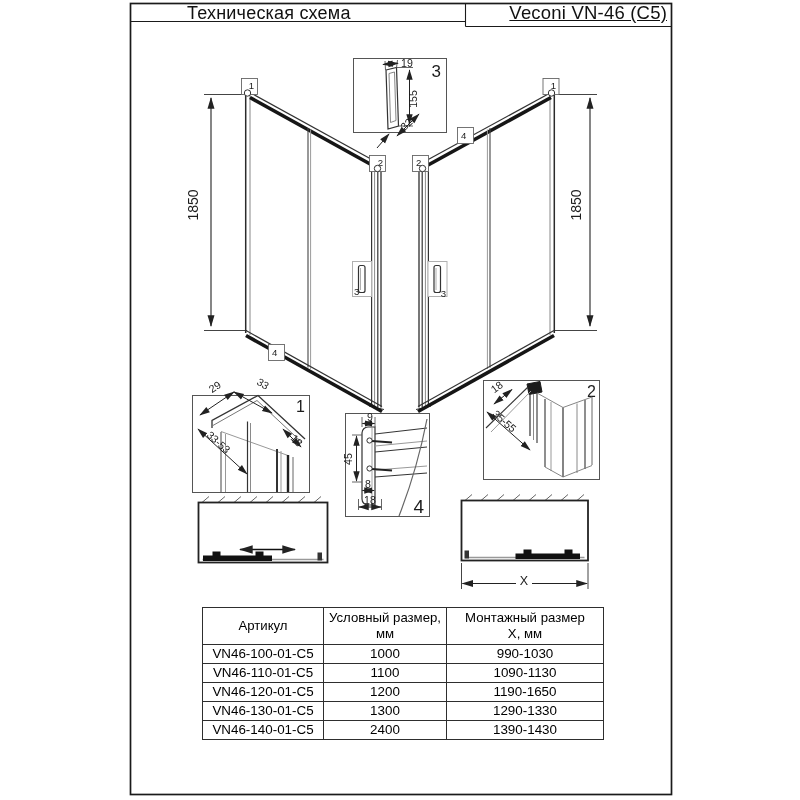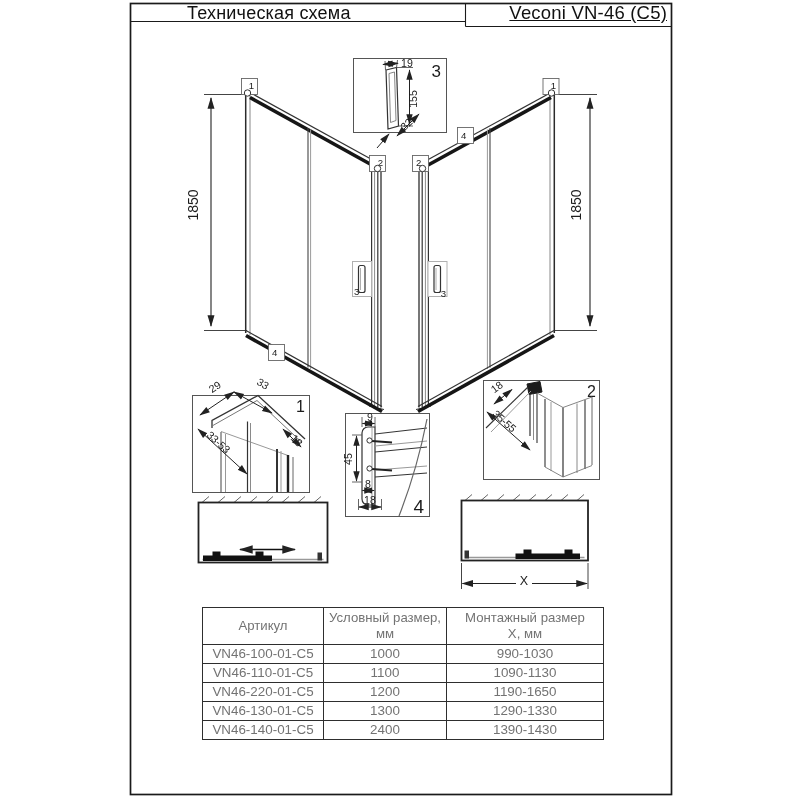--- a/index.html
+++ b/index.html
@@ -2,21 +2,21 @@
 <html><head>
 <meta charset="utf-8">
 <style>
   html,body{margin:0;padding:0;background:#fff;width:800px;height:800px;overflow:hidden;
     font-family:"Liberation Sans", sans-serif;color:#111;}
   #stage{position:relative;width:800px;height:800px;background:#fff;}
   svg{position:absolute;left:0;top:0;}
   .hdr-left{position:absolute;left:139px;top:3px;font-size:18px;letter-spacing:.2px;margin-left:48px;}
   .hdr-right{position:absolute;right:133px;top:2px;font-size:18.5px;letter-spacing:.2px;text-decoration:underline;}
   table.size-table{position:absolute;left:202px;top:607px;border-collapse:collapse;
-    background:#fff;color:#737373;}
+    background:#fff;color:#000000;}
   .size-table th,.size-table td{border:1.6px solid #2e2e2e;text-align:center;vertical-align:middle;}
   .size-table th{font-weight:400;font-size:13.2px;line-height:1.2;padding:2px 4px;white-space:pre-line;}
   .size-table td{font-size:13.4px;padding:0 4px;height:18px;}
   .size-table th:nth-child(1){width:112px;}
   .size-table th:nth-child(2){width:114px;}
   .size-table th:nth-child(3){width:148px;}
   svg text{font-family:"Liberation Sans", sans-serif;fill:#1c1c1c;}
   .dim{font-size:10.6px;}
   .dimbig{font-size:14px;}
   .mark{font-size:9.6px;}
@@ -296,21 +296,21 @@
           <td>VN46-100-01-C5</td>
           <td>1000</td>
           <td>990-1030</td>
         </tr>
         <tr>
           <td>VN46-110-01-C5</td>
           <td>1100</td>
           <td>1090-1130</td>
         </tr>
         <tr>
-          <td>VN46-220-01-C5</td>
+          <td>VN46-120-01-C5</td>
           <td>1200</td>
           <td>1190-1650</td>
         </tr>
         <tr>
           <td>VN46-130-01-C5</td>
           <td>1300</td>
           <td>1290-1330</td>
         </tr>
         <tr>
           <td>VN46-140-01-C5</td>

